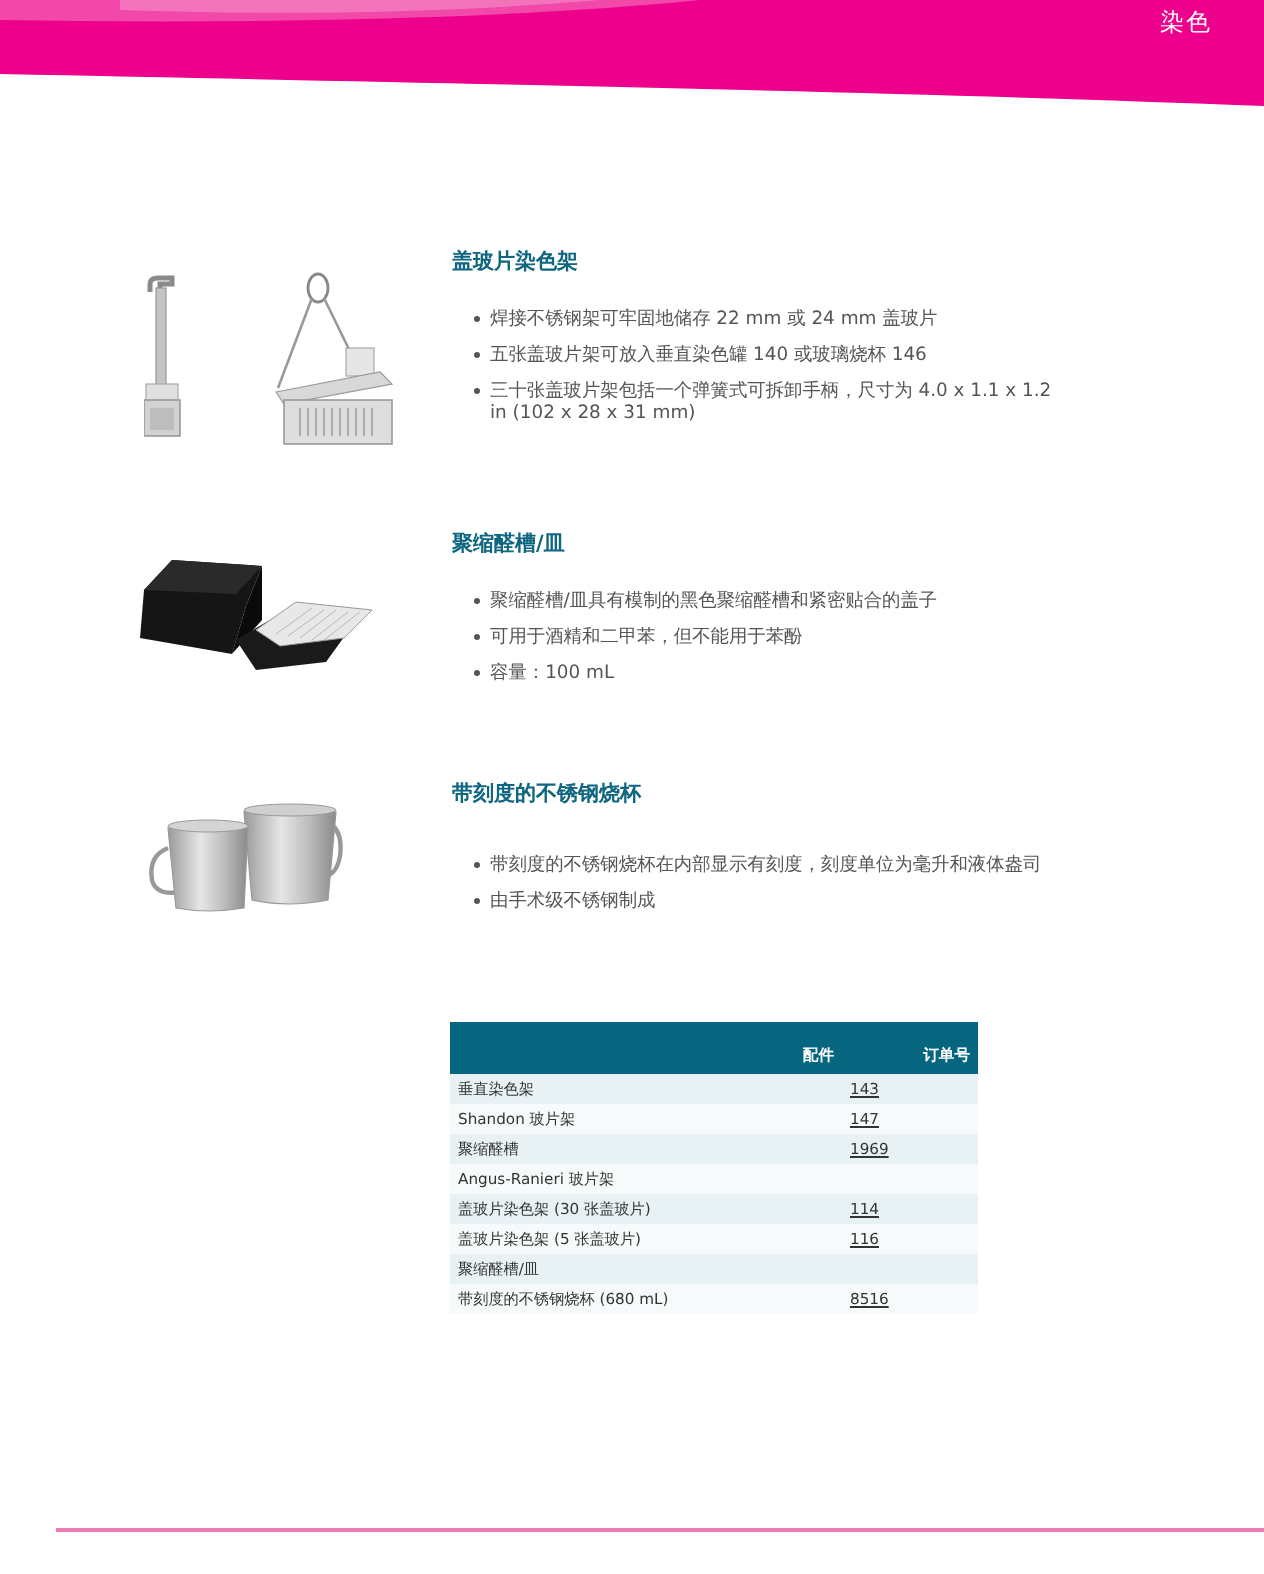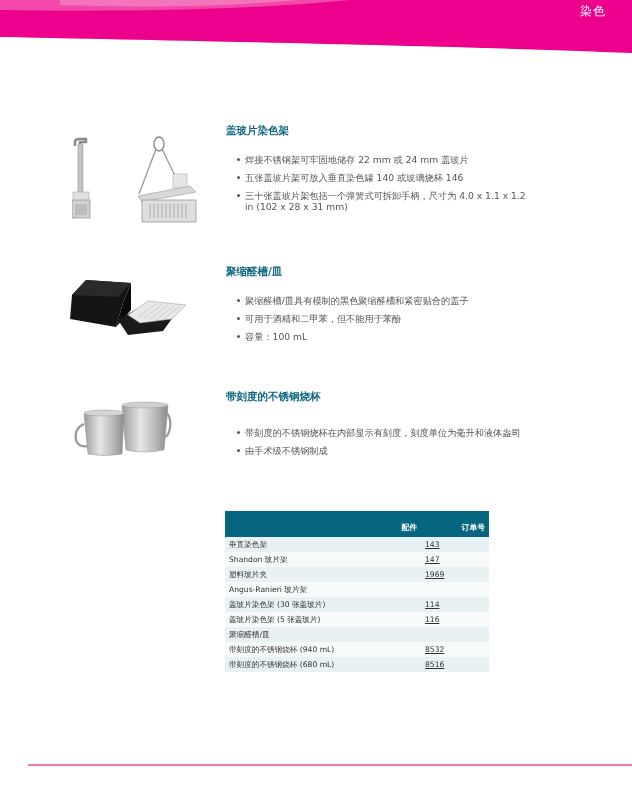--- a/index.html
+++ b/index.html
@@ -153,43 +153,39 @@
   <tbody>
     <tr>
         <td>垂直染色架</td>
         <td class="num">143</td>
       </tr>
     <tr>
         <td>Shandon 玻片架</td>
         <td class="num">147</td>
       </tr>
     <tr>
-        <td>塑料玻片夹</td>
+        <td>聚缩醛槽</td>
         <td class="num">1969</td>
       </tr>
     <tr>
         <td>Angus-Ranieri 玻片架</td>
         <td class="num"></td>
       </tr>
     <tr>
         <td>盖玻片染色架 (30 张盖玻片)</td>
         <td class="num">114</td>
       </tr>
     <tr>
         <td>盖玻片染色架 (5 张盖玻片)</td>
         <td class="num">116</td>
       </tr>
     <tr>
         <td>聚缩醛槽/皿</td>
         <td class="num"></td>
       </tr>
     <tr>
-        <td>带刻度的不锈钢烧杯 (940 mL)</td>
-        <td class="num">8532</td>
-      </tr>
-    <tr>
         <td>带刻度的不锈钢烧杯 (680 mL)</td>
         <td class="num">8516</td>
       </tr>
   </tbody>
 </table>
 
 <div class="footer-line"></div>
 
 </body></html>

